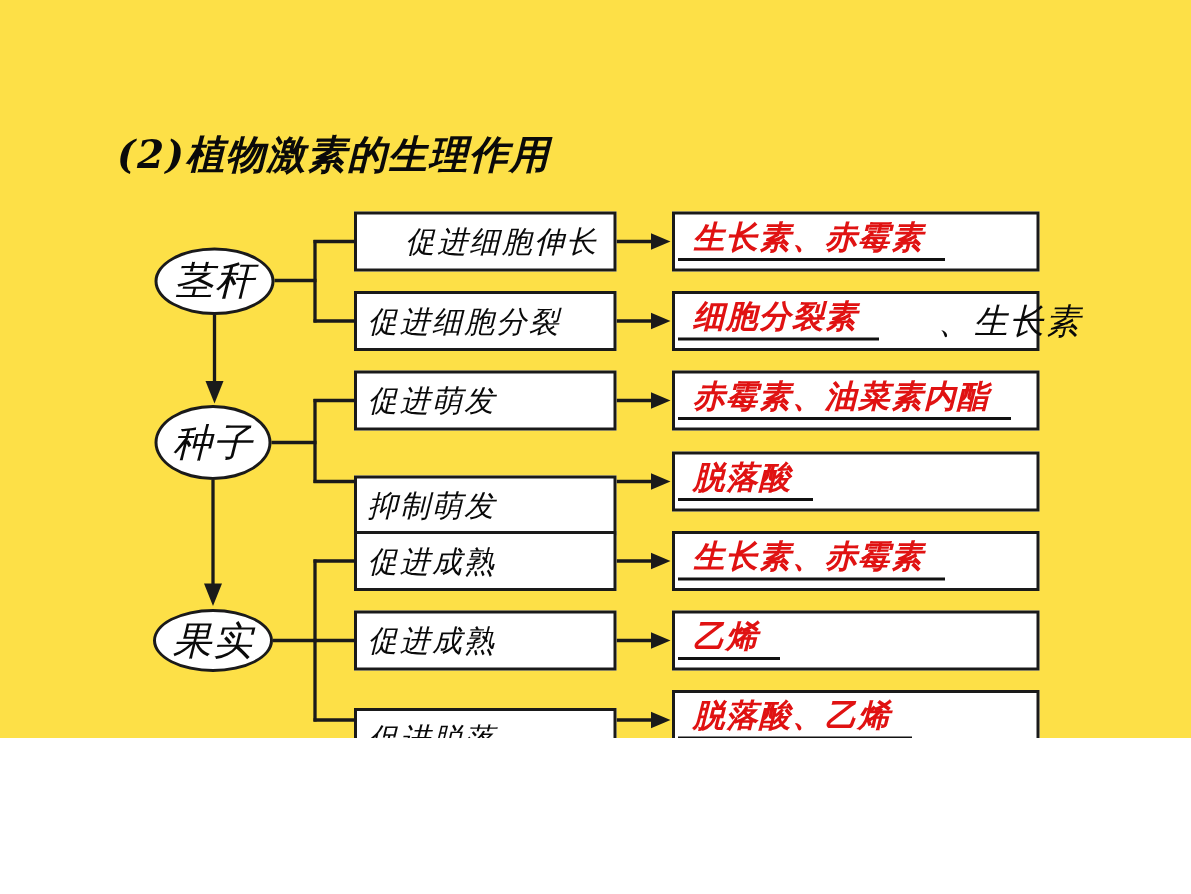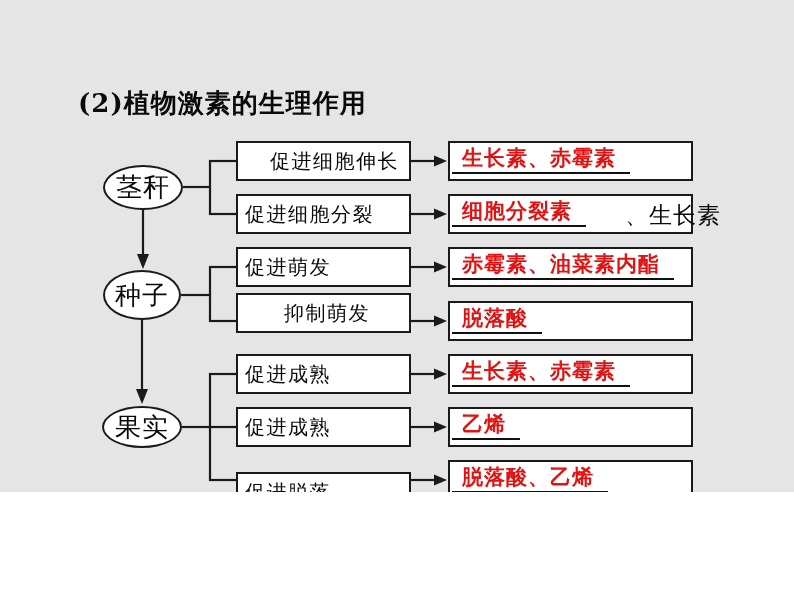--- a/index.html
+++ b/index.html
@@ -1,22 +1,23 @@
 <!DOCTYPE html>
 <html><head>
 <meta charset="utf-8">
 <style>
   html,body{margin:0;padding:0;background:#ffffff;}
   .slide{
     position:relative;
     width:794px;height:492px;
-    background:#e5e5e5;
+    background:#fde047;
     overflow:hidden;
     font-family:"DejaVu Serif","Liberation Serif",serif;
     color:#111111;
+    font-style:italic;
   }
   .slide-title{
     position:absolute;left:78px;top:86px;
     margin:0;
     font-size:26px;font-weight:700;color:#0a0a0a;
     letter-spacing:1px;white-space:nowrap;
   }
   .connectors{
     position:absolute;left:0;top:0;width:794px;height:596px;
   }
@@ -120,21 +121,21 @@
 
   <div class="action-box" style="top:141px;padding-left:32px;">
     <span>促进细胞伸长</span>
   </div>
   <div class="action-box" style="top:194px;">
     <span>促进细胞分裂</span>
   </div>
   <div class="action-box" style="top:247px;">
     <span>促进萌发</span>
   </div>
-  <div class="action-box" style="top:293px;justify-content:center;">
+  <div class="action-box" style="top:317px;">
     <span>抑制萌发</span>
   </div>
   <div class="action-box" style="top:354px;">
     <span>促进成熟</span>
   </div>
   <div class="action-box" style="top:407px;">
     <span>促进成熟</span>
   </div>
   <div class="action-box" style="top:472px;">
     <span>促进脱落</span>

